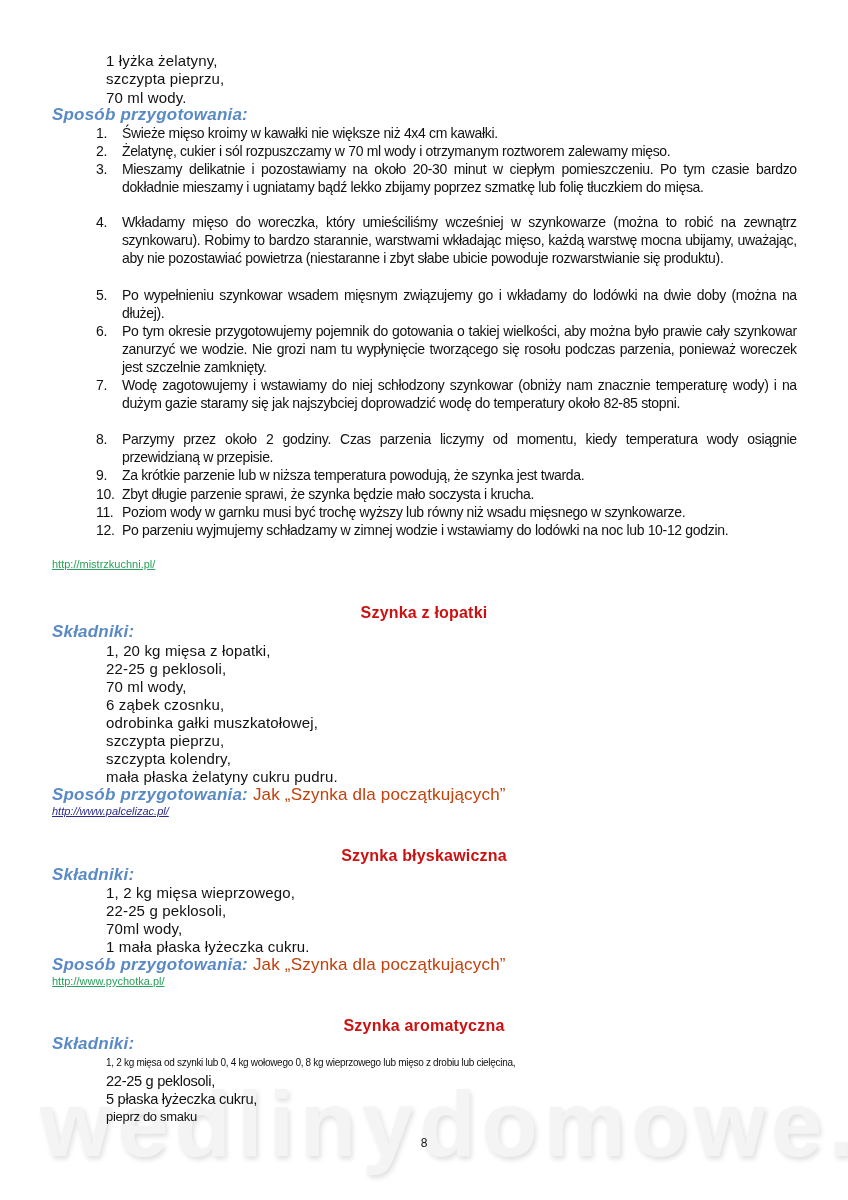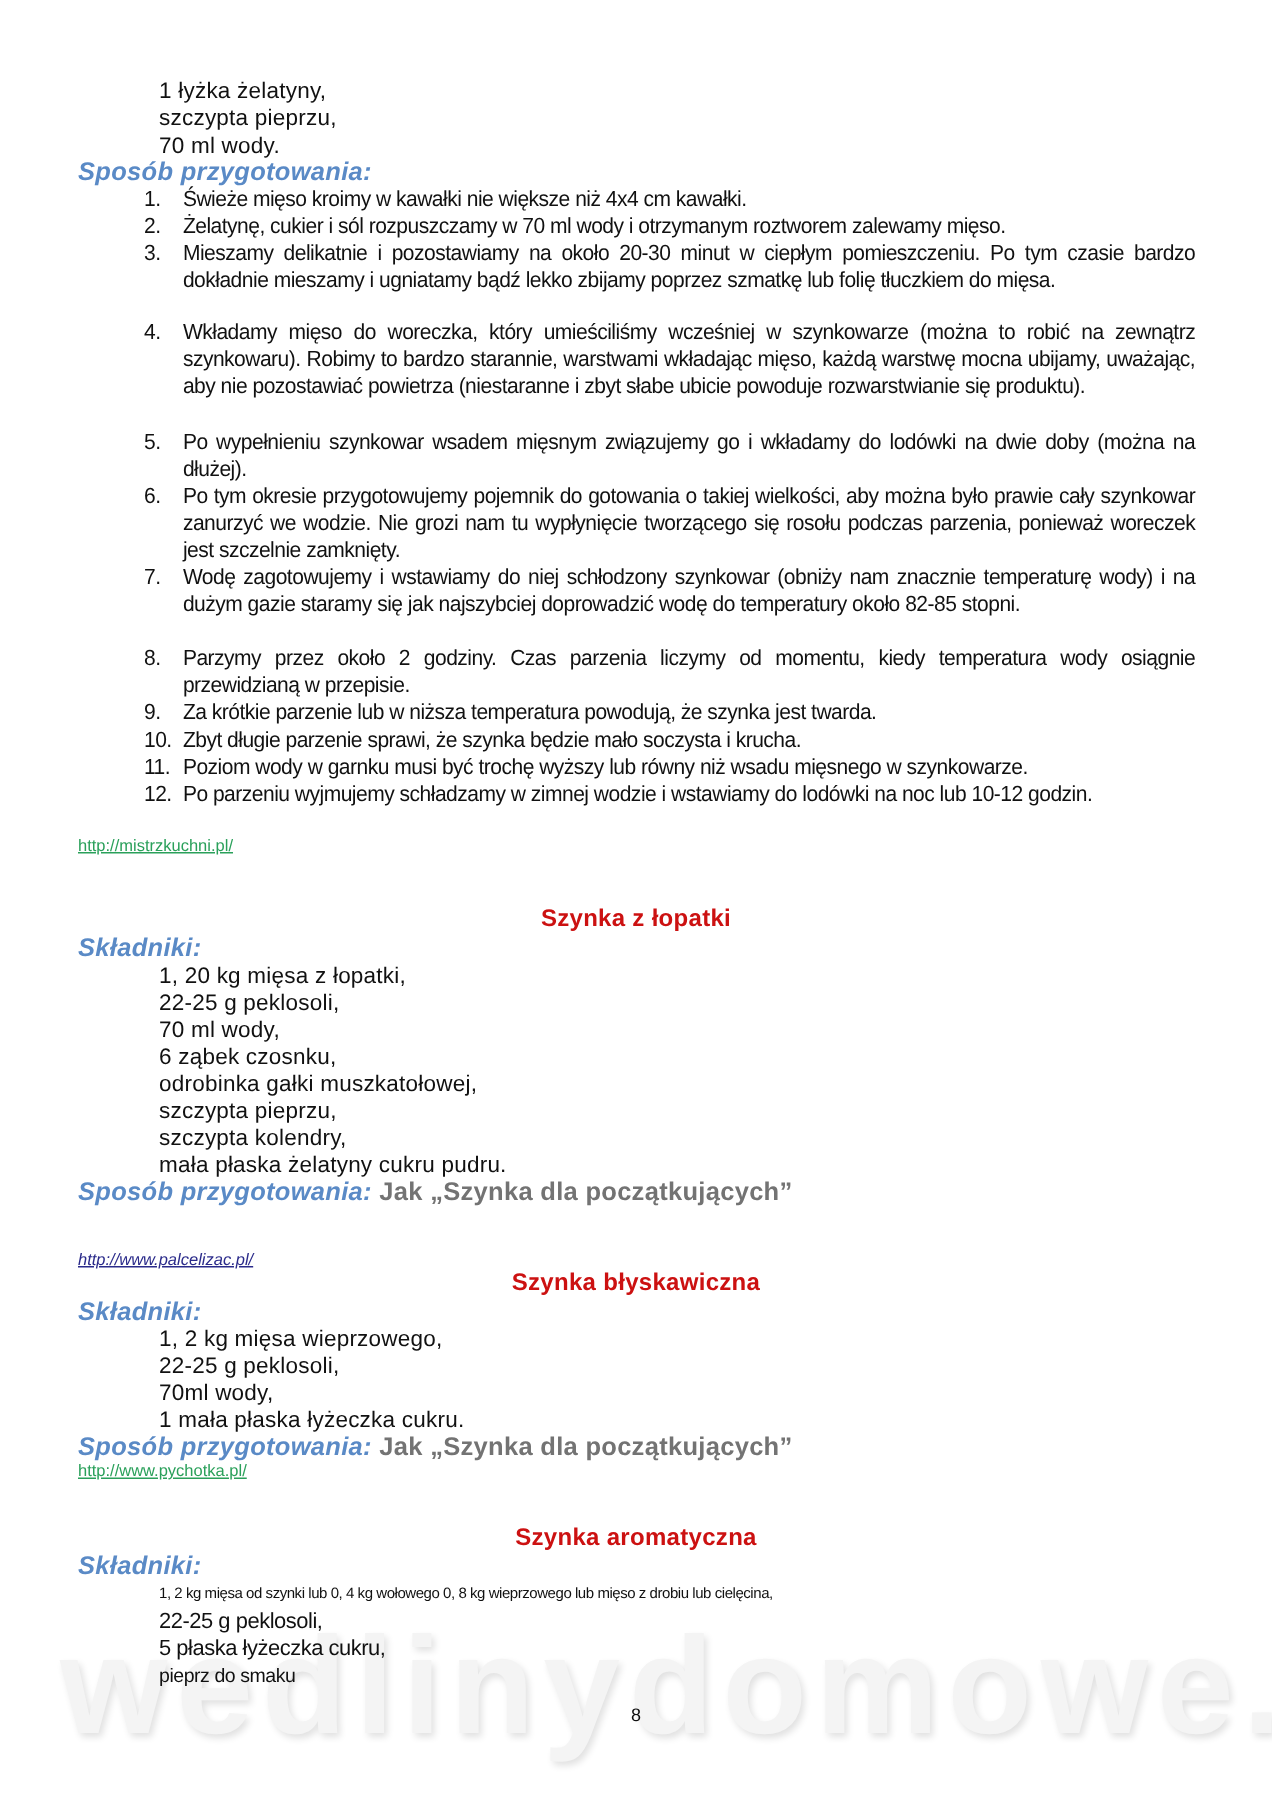--- a/index.html
+++ b/index.html
@@ -57,22 +57,22 @@
     }
     .section-label {
       left: 52px;
       color: #5a8ac6;
       font-weight: bold;
       font-style: italic;
       font-size: 17px;
       letter-spacing: 0.2px;
     }
     .inline-text {
-      color: #737373;
-      font-weight: bold;
+      color: #c2410c;
+      font-weight: normal;
       font-style: normal;
       margin-top: 36px;
     }
     .step {
       position: absolute;
       left: 96px;
       width: 702px;
       font-family: "Liberation Sans", sans-serif;
       font-size: 14.6px;
       line-height: 18px;
@@ -99,21 +99,21 @@
     }
     .source-link {
       position: absolute;
       left: 52px;
       font-size: 11px;
       line-height: 14px;
       text-decoration: underline;
       white-space: nowrap;
     }
     .link-green { color: #2aa05a; }
-    .link-blue { color: #2a2a8a; font-style: italic; margin-top: 29px; }
+    .link-blue { color: #2a2a8a; font-style: italic; }
     .recipe-title {
       position: absolute;
       left: 0;
       width: 848px;
       text-align: center;
       color: #cc1111;
       font-weight: bold;
       font-size: 16px;
       line-height: 20px;
       letter-spacing: 0.2px;

